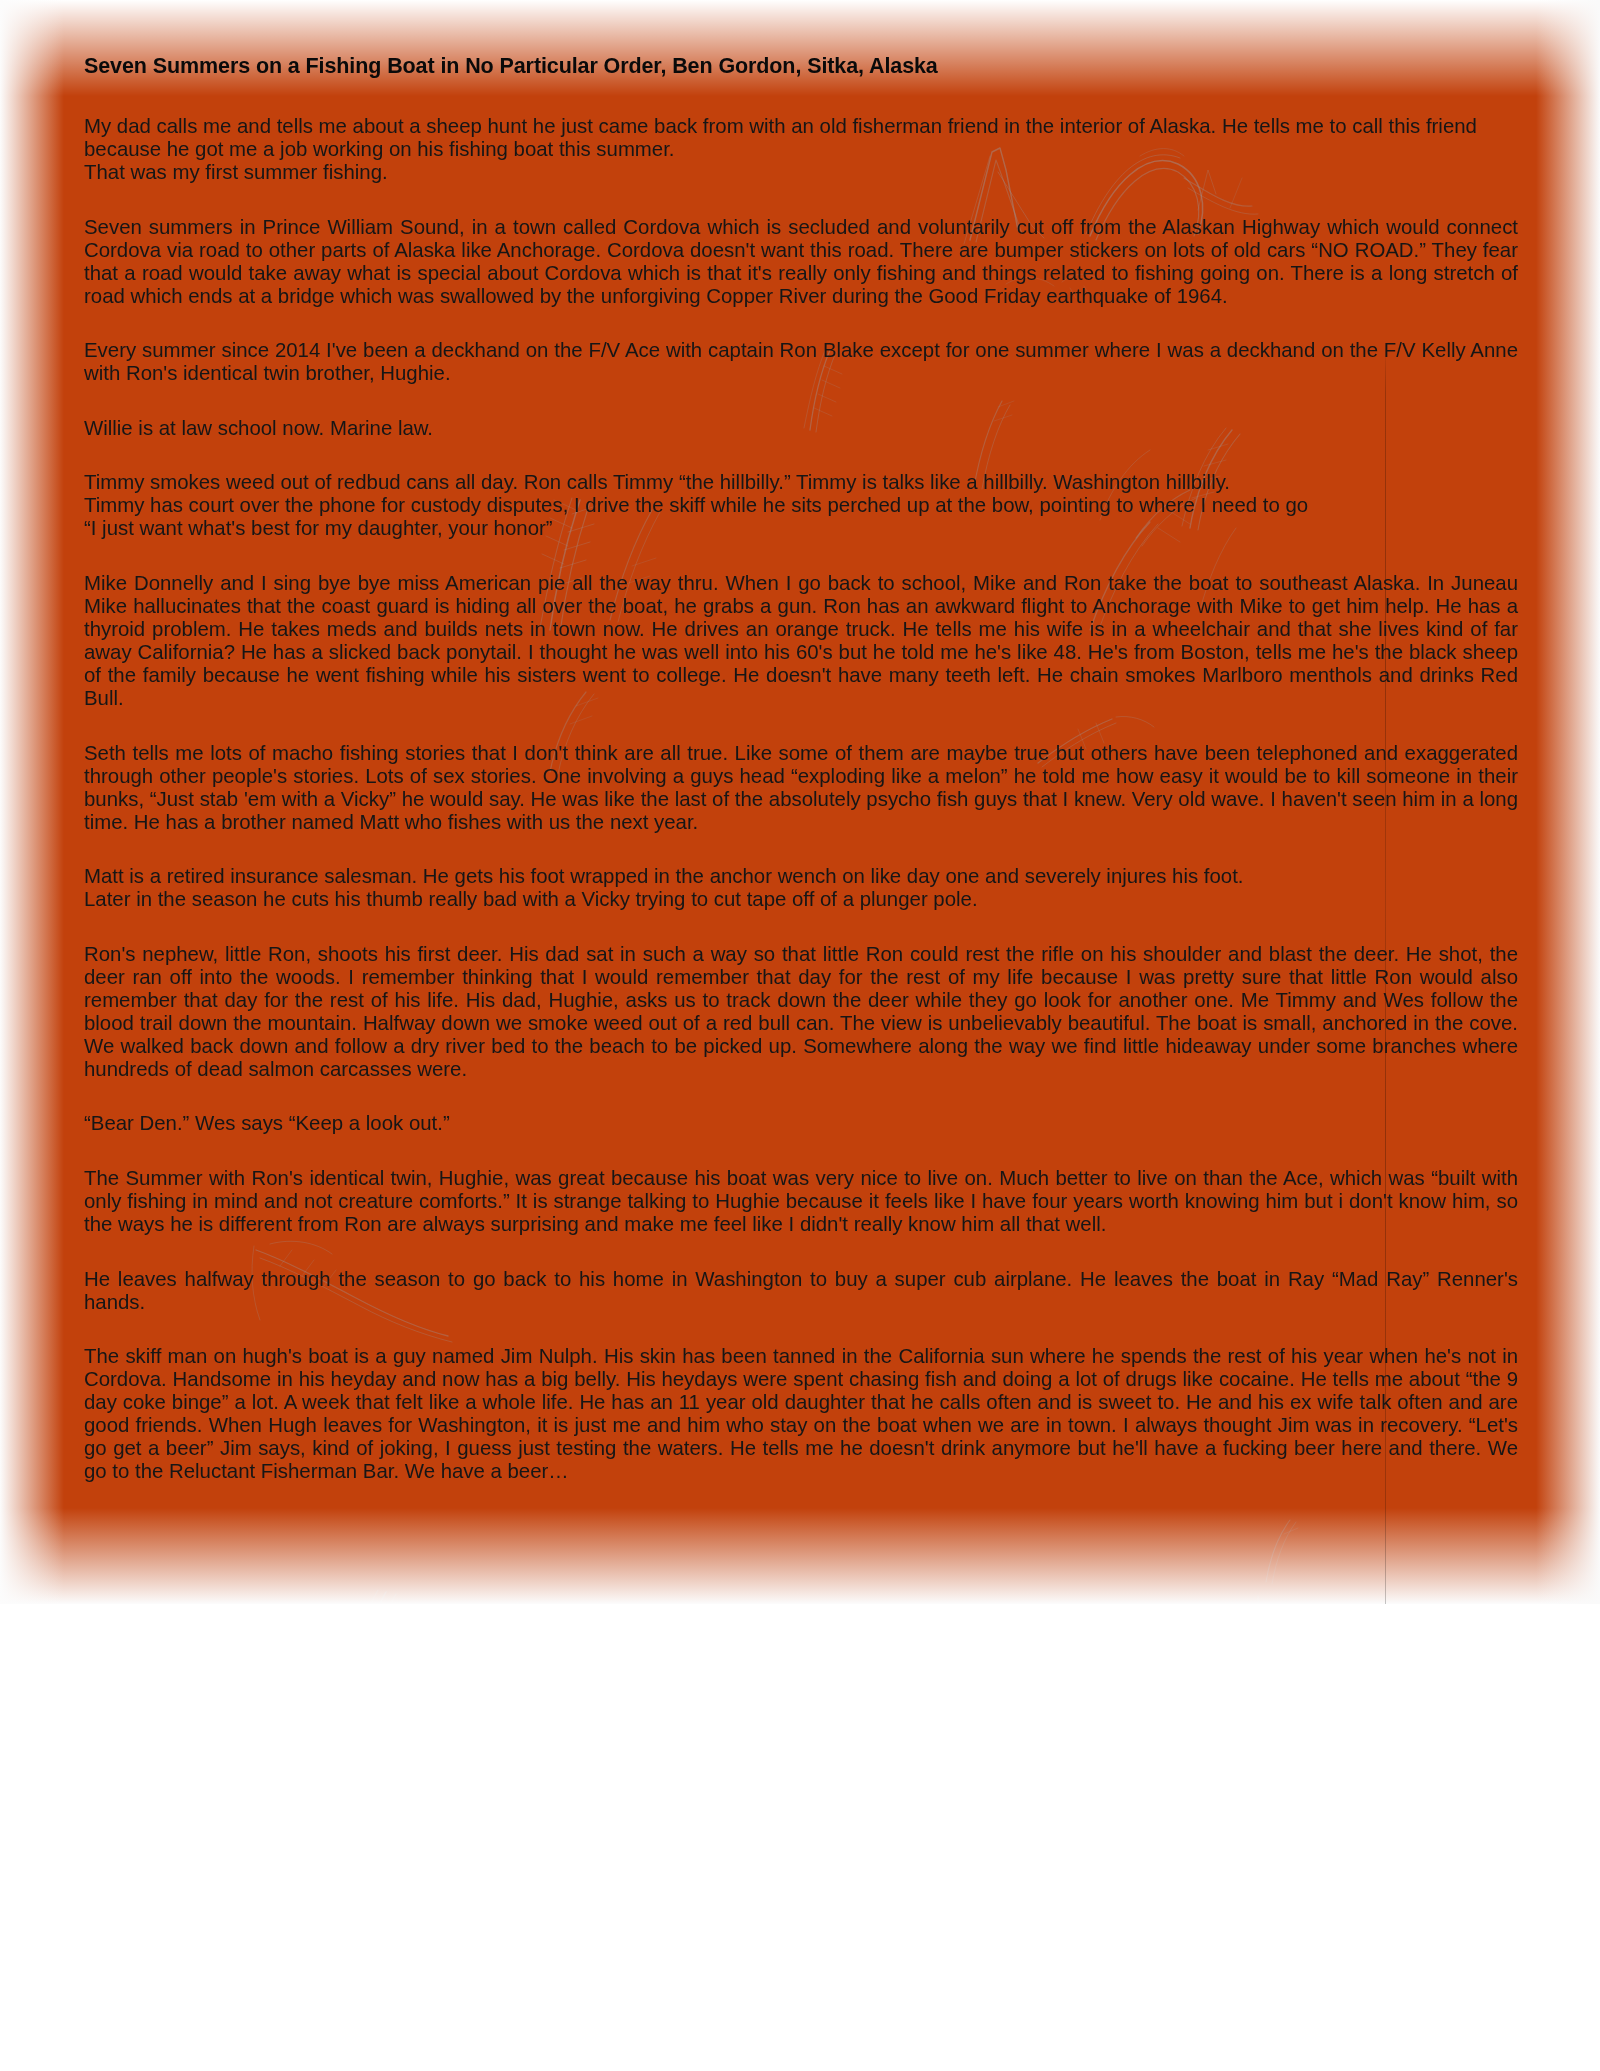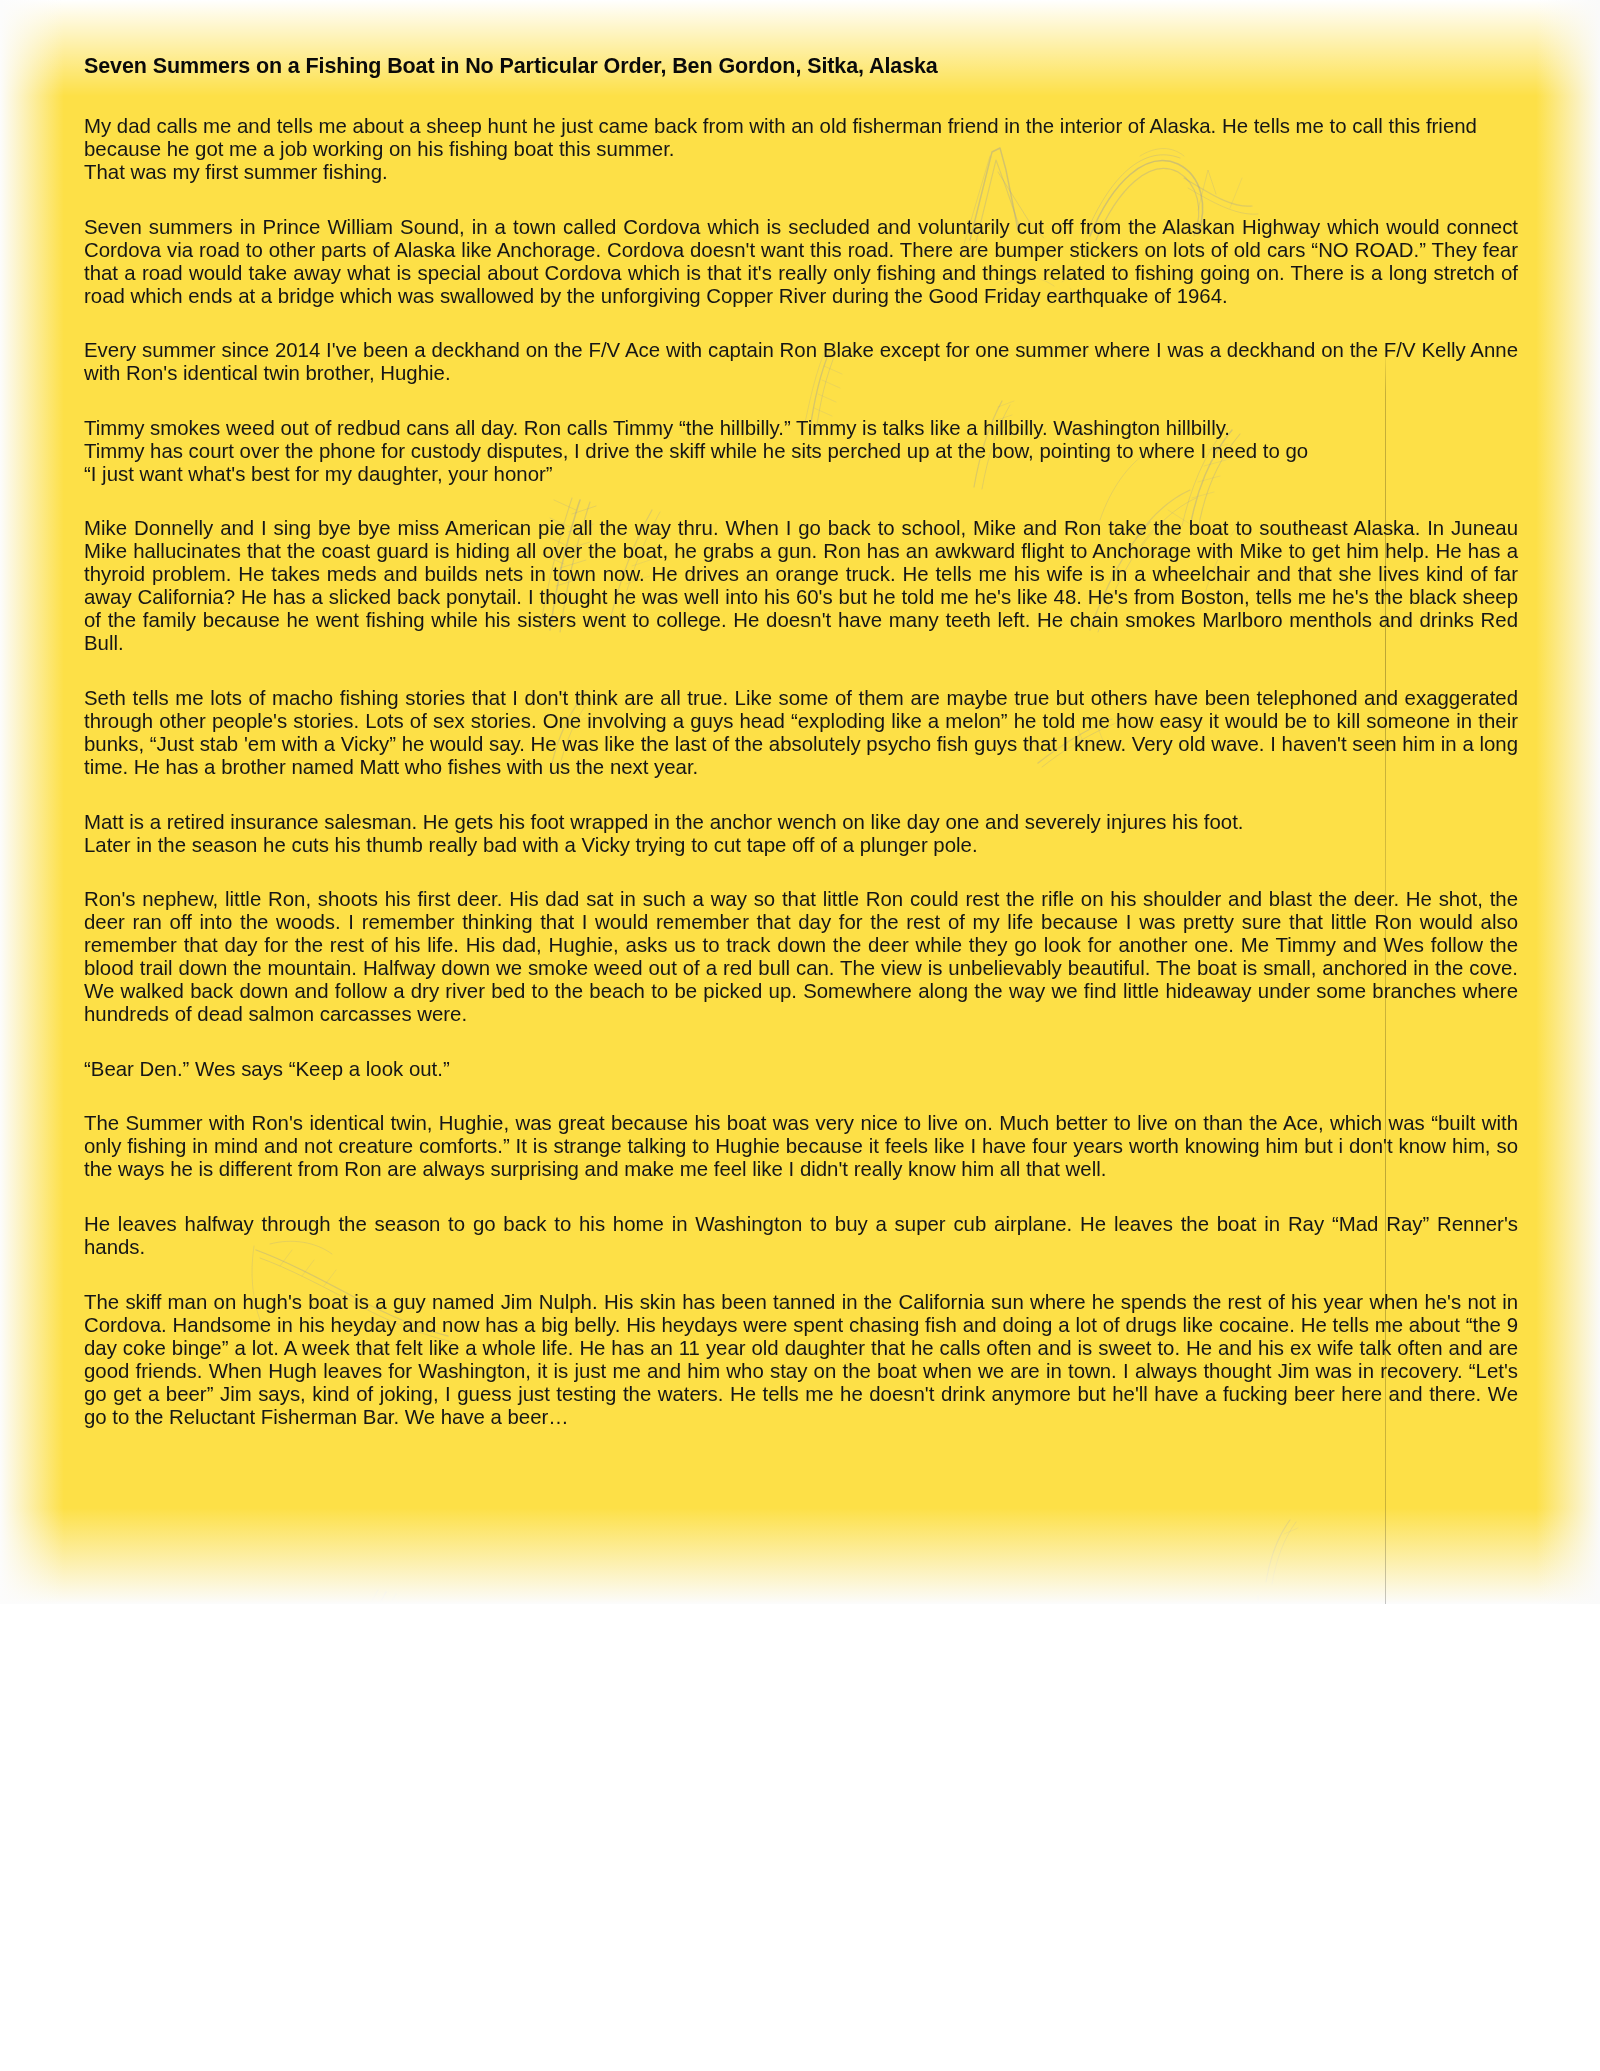--- a/index.html
+++ b/index.html
@@ -6,21 +6,21 @@
   html, body {
     margin: 0;
     padding: 0;
     background: #ffffff;
   }
 
   .page {
     position: relative;
     width: 1600px;
     height: 1604px;
-    background: #fde047;
+    background: #c2410c;
     overflow: hidden;
     font-family: "Liberation Sans", "DejaVu Sans", sans-serif;
     -webkit-font-smoothing: antialiased;
   }
 
   
   .scan-tint {
     position: absolute;
     inset: 0;
     pointer-events: none;
@@ -268,20 +268,21 @@
       <p class="para lines">
         <span class="ln">My dad calls me and tells me about a sheep hunt he just came back from with an old fisherman friend in the interior of Alaska. He tells me to call this friend because he got me a job working on his fishing boat this summer.</span>
         <span class="ln">That was my first summer fishing.</span>
       </p>
 
       <p class="para just">Seven summers in Prince William Sound, in a town called Cordova which is secluded and voluntarily cut off from the Alaskan Highway which would connect Cordova via road to other parts of Alaska like Anchorage. Cordova doesn't want this road. There are bumper stickers on lots of old cars “NO ROAD.” They fear that a road would take away what is special about Cordova which is that it's really only fishing and things related to fishing going on. There is a long stretch of road which ends at a bridge which was swallowed by the unforgiving Copper River during the Good Friday earthquake of 1964.</p>
 
       <p class="para just">Every summer since 2014 I've been a deckhand on the F/V Ace with captain Ron Blake except for one summer where I was a deckhand on the F/V Kelly Anne with Ron's identical twin brother, Hughie.</p>
 
       <p class="para lines">
+        <span class="ln">Willie is at law school now. Marine law.</span>
       </p>
 
       <p class="para lines">
         <span class="ln">Timmy smokes weed out of redbud cans all day. Ron calls Timmy “the hillbilly.” Timmy is talks like a hillbilly. Washington hillbilly.</span>
         <span class="ln">Timmy has court over the phone for custody disputes, I drive the skiff while he sits perched up at the bow, pointing to where I need to go</span>
         <span class="ln">“I just want what's best for my daughter, your honor”</span>
       </p>
 
       <p class="para just">Mike Donnelly and I sing bye bye miss American pie all the way thru. When I go back to school, Mike and Ron take the boat to southeast Alaska. In Juneau Mike hallucinates that the coast guard is hiding all over the boat, he grabs a gun. Ron has an awkward flight to Anchorage with Mike to get him help. He has a thyroid problem. He takes meds and builds nets in town now. He drives an orange truck. He tells me his wife is in a wheelchair and that she lives kind of far away California? He has a slicked back ponytail. I thought he was well into his 60's but he told me he's like 48. He's from Boston, tells me he's the black sheep of the family because he went fishing while his sisters went to college. He doesn't have many teeth left. He chain smokes Marlboro menthols and drinks Red Bull.</p>
 

